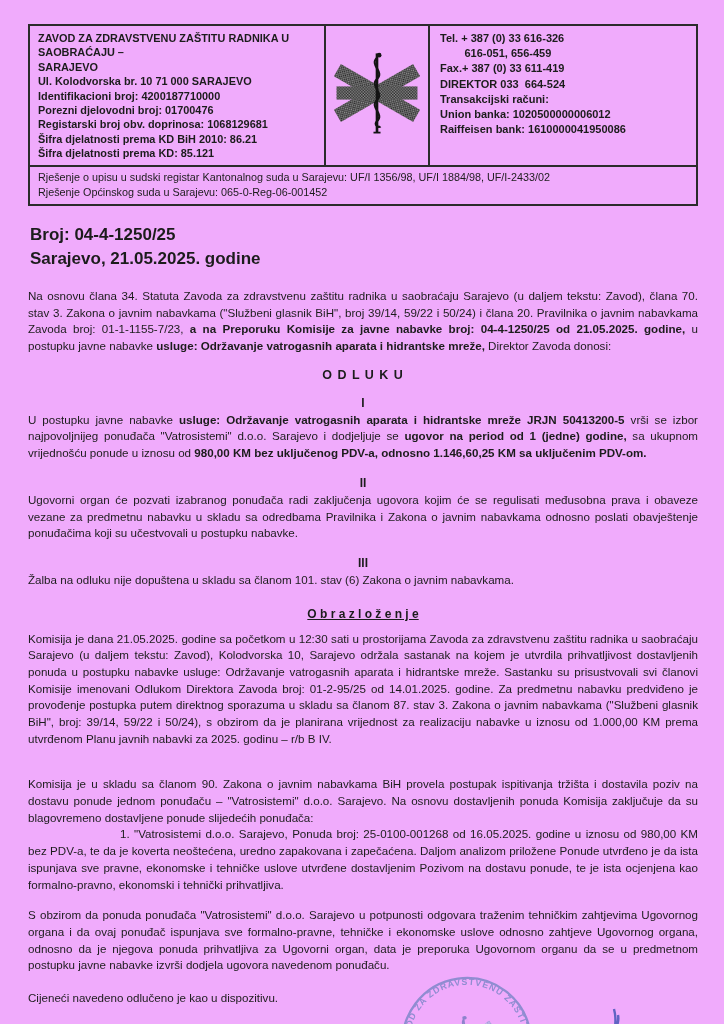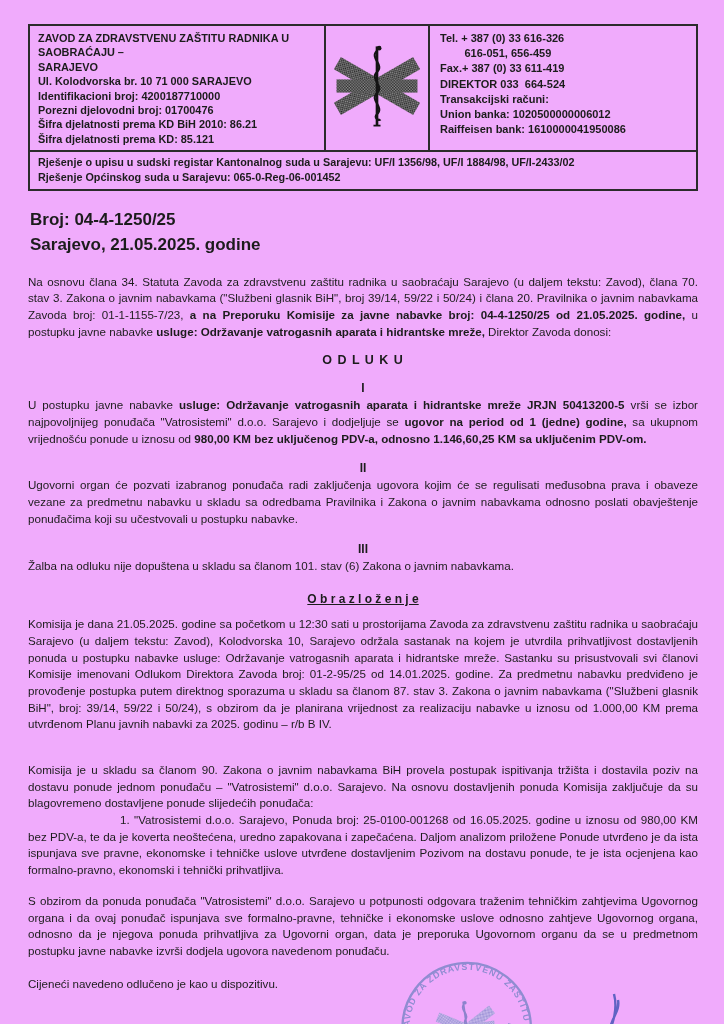--- a/index.html
+++ b/index.html
@@ -8,21 +8,21 @@
     font-family:"Liberation Sans","DejaVu Sans",sans-serif;
     box-sizing:border-box;padding:24px 26px 16px 28px;position:relative;overflow:hidden;
   }
   
   .letterhead{border:2px solid #2b2b2b;margin-bottom:17px;}
   .lh-top{display:flex;align-items:stretch;}
   .lh-left{flex:1;padding:5px 6px 4px 8px;font-size:10.9px;font-weight:700;line-height:1.32;}
   .lh-logo{width:102px;border-left:2px solid #2b2b2b;border-right:2px solid #2b2b2b;
     display:flex;align-items:center;justify-content:center;}
   .lh-right{width:250px;padding:5px 6px 4px 10px;font-size:11px;font-weight:700;line-height:1.38;white-space:pre-wrap;}
-  .lh-bottom{border-top:2px solid #2b2b2b;padding:3px 8px 4px;font-size:10.8px;font-weight:700;line-height:1.4;}
+  .lh-bottom{border-top:2px solid #2b2b2b;padding:3px 8px 4px;font-size:10.8px;font-weight:400;line-height:1.4;}
   
   .meta{font-size:17px;font-weight:700;line-height:1.45;margin:0 0 16px 2px;}
   
   p.body{font-size:11.6px;line-height:1.44;text-align:justify;margin:0 0 13px;}
   h1.doc{font-size:12.5px;font-weight:700;letter-spacing:1px;text-align:center;margin:10px 0 3px;}
   h2.doc{font-size:12px;font-weight:700;text-align:center;margin:0 0 15px;}
   .numeral{font-size:12px;text-align:center;margin:14px 0 2px;font-weight:700;}
   h3.doc{font-size:12px;font-weight:700;text-align:center;margin:18px 0 10px;text-decoration:underline;}
   p.indent1{ text-indent:92px; }
   p.closing{margin:16px 0 0;}
@@ -37,20 +37,21 @@
 <div class="page">
 
   <header class="letterhead">
     <div class="lh-top">
       <div class="lh-left">
           <div>ZAVOD ZA ZDRAVSTVENU ZAŠTITU RADNIKA U SAOBRAĆAJU –</div>
           <div>SARAJEVO</div>
           <div>Ul. Kolodvorska br. 10    71 000  SARAJEVO</div>
           <div>Identifikacioni broj: 4200187710000</div>
           <div>Porezni djelovodni broj: 01700476</div>
+          <div>Registarski broj obv. doprinosa: 1068129681</div>
           <div>Šifra djelatnosti prema KD BiH 2010: 86.21</div>
           <div>Šifra djelatnosti prema KD: 85.121</div>
         </div>
       <div class="lh-logo">
         <span>
           <svg width="88" height="88" viewBox="0 0 100 100">
             <defs>
               <pattern id="chk" width="3.2" height="3.2" patternUnits="userSpaceOnUse">
                 <rect width="3.2" height="3.2" fill="#262626"></rect>
                 <rect x="1.6" width="1.6" height="1.6" fill="#8f8f8f"></rect>

